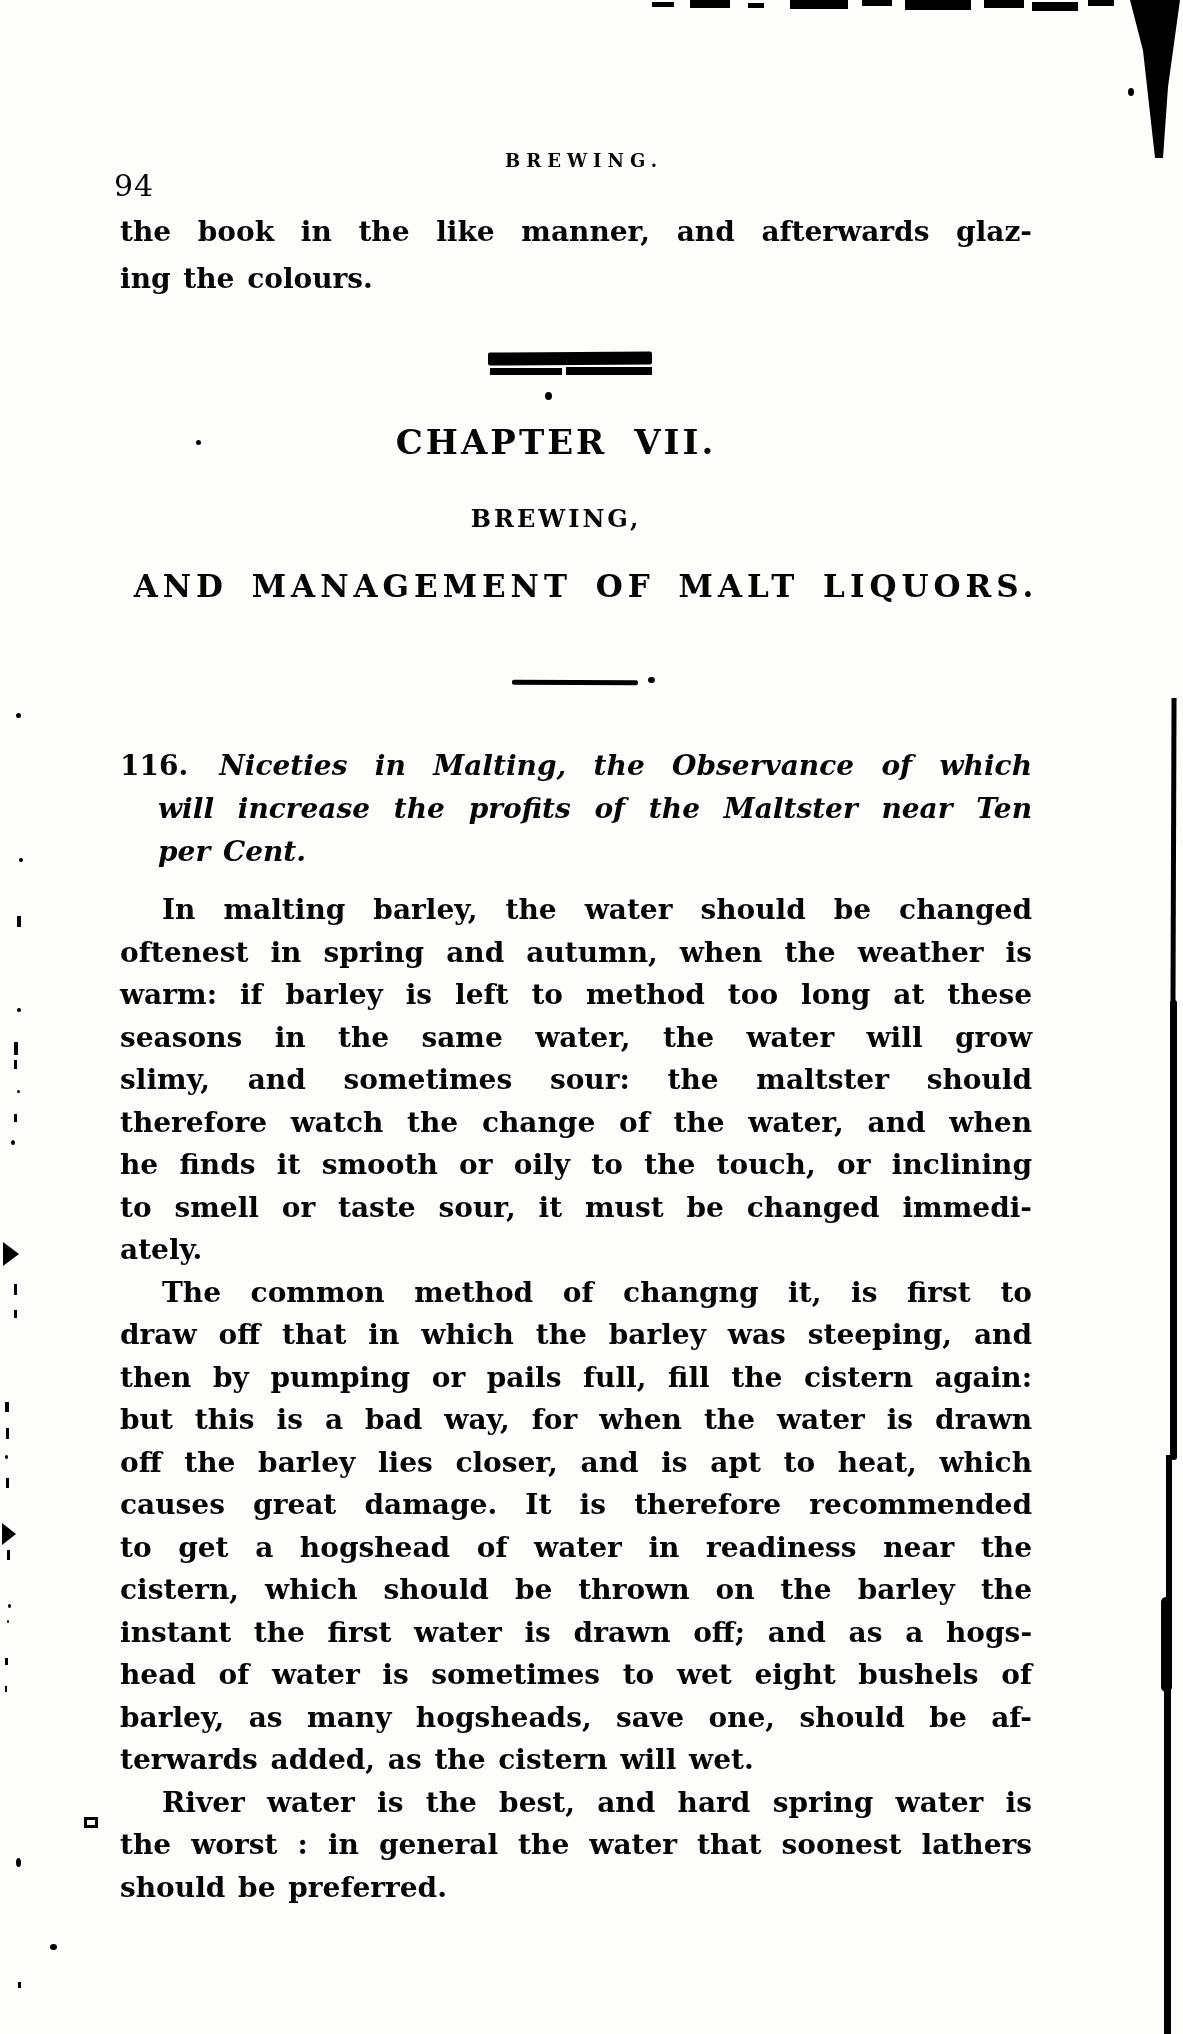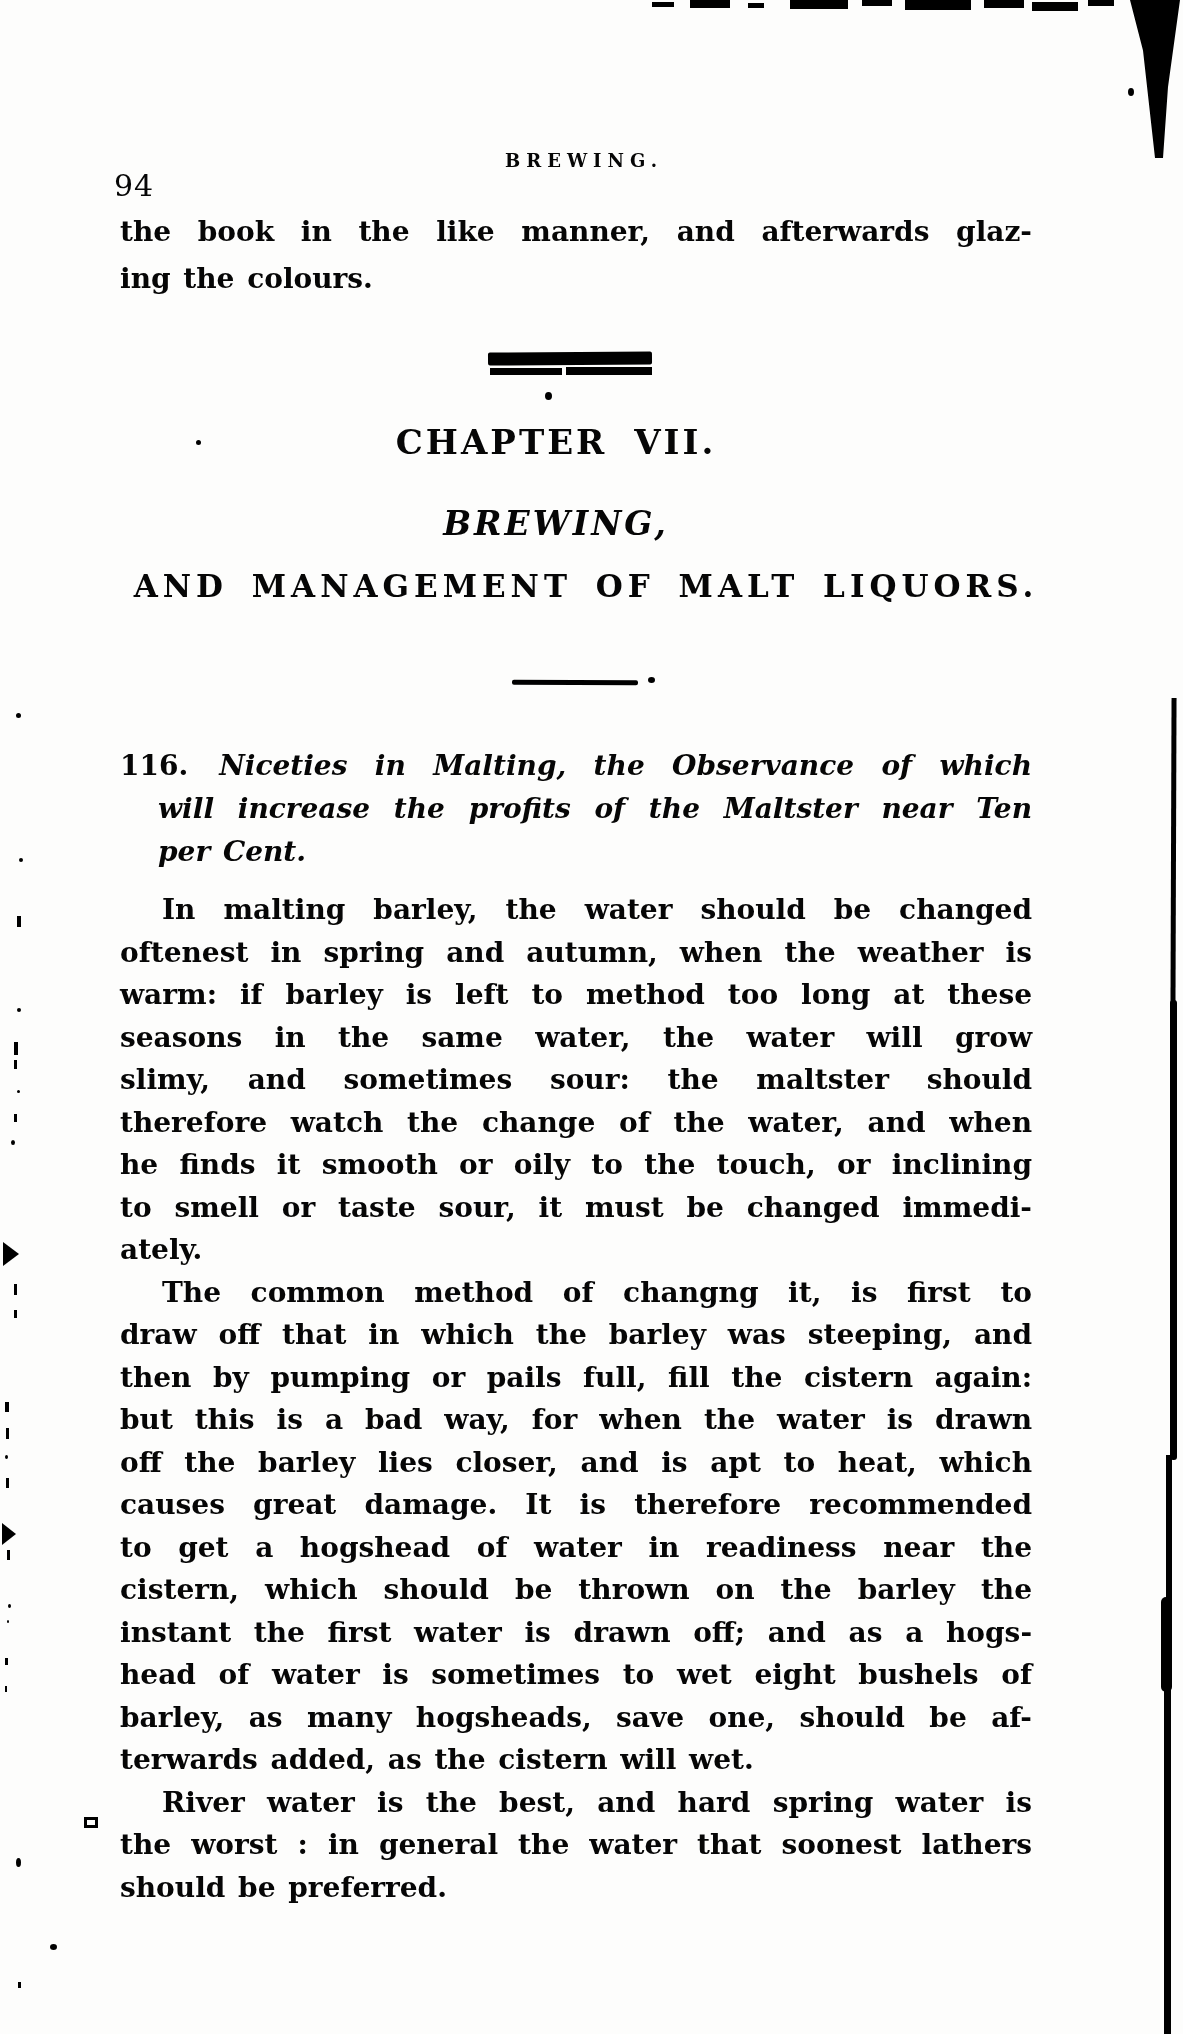--- a/index.html
+++ b/index.html
@@ -20,21 +20,21 @@
   .ind { text-indent:42px; }
   .plain { text-align:left; }
 
   .fragment { position:absolute; left:120px; top:208px; width:912px; }
   .fragment .line { height:47px; line-height:47px; }
 
   
   .chapter-title { position:absolute; left:100px; top:422px; width:912px; text-align:center;
                    font-size:34px; font-weight:bold; letter-spacing:3px; word-spacing:12px; }
   .chapter-sub-italic { position:absolute; left:100px; top:504px; width:912px; text-align:center;
-                        font-size:33px; font-weight:bold; font-style:italic; letter-spacing:3px; }
+                        font-size:24px; font-weight:bold; letter-spacing:3px; }
   .chapter-sub-caps { position:absolute; left:130px; top:568px; width:912px; text-align:center;
                       font-size:31px; font-weight:bold; letter-spacing:5px; word-spacing:8px; }
 
   
   .sectionhead { position:absolute; left:120px; top:744px; width:912px;
                  font-style:italic; font-weight:bold; }
   .sectionhead .line { height:43px; line-height:43px; }
   .sectionhead .indent2 { padding-left:38px; }
   .secnum { font-style:normal; margin-right:31px; }
 

